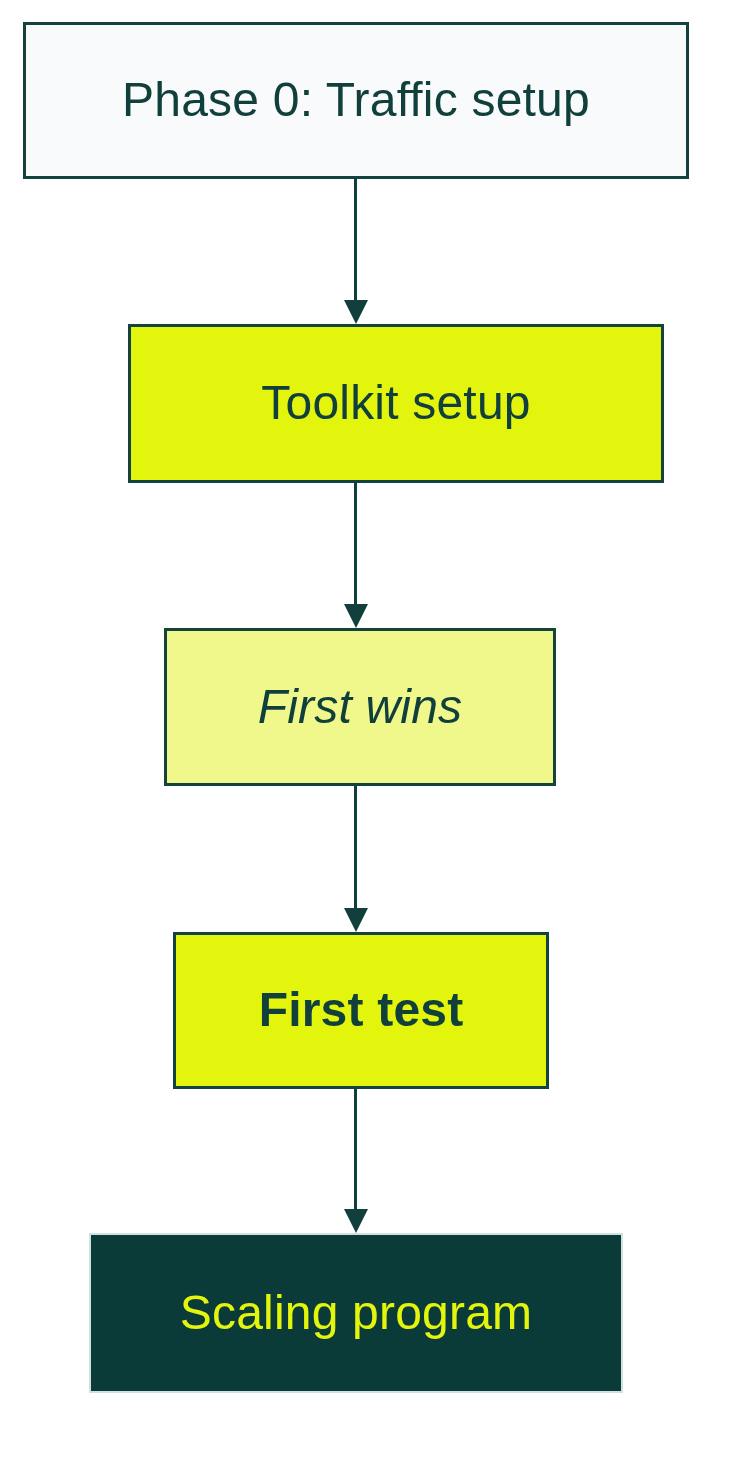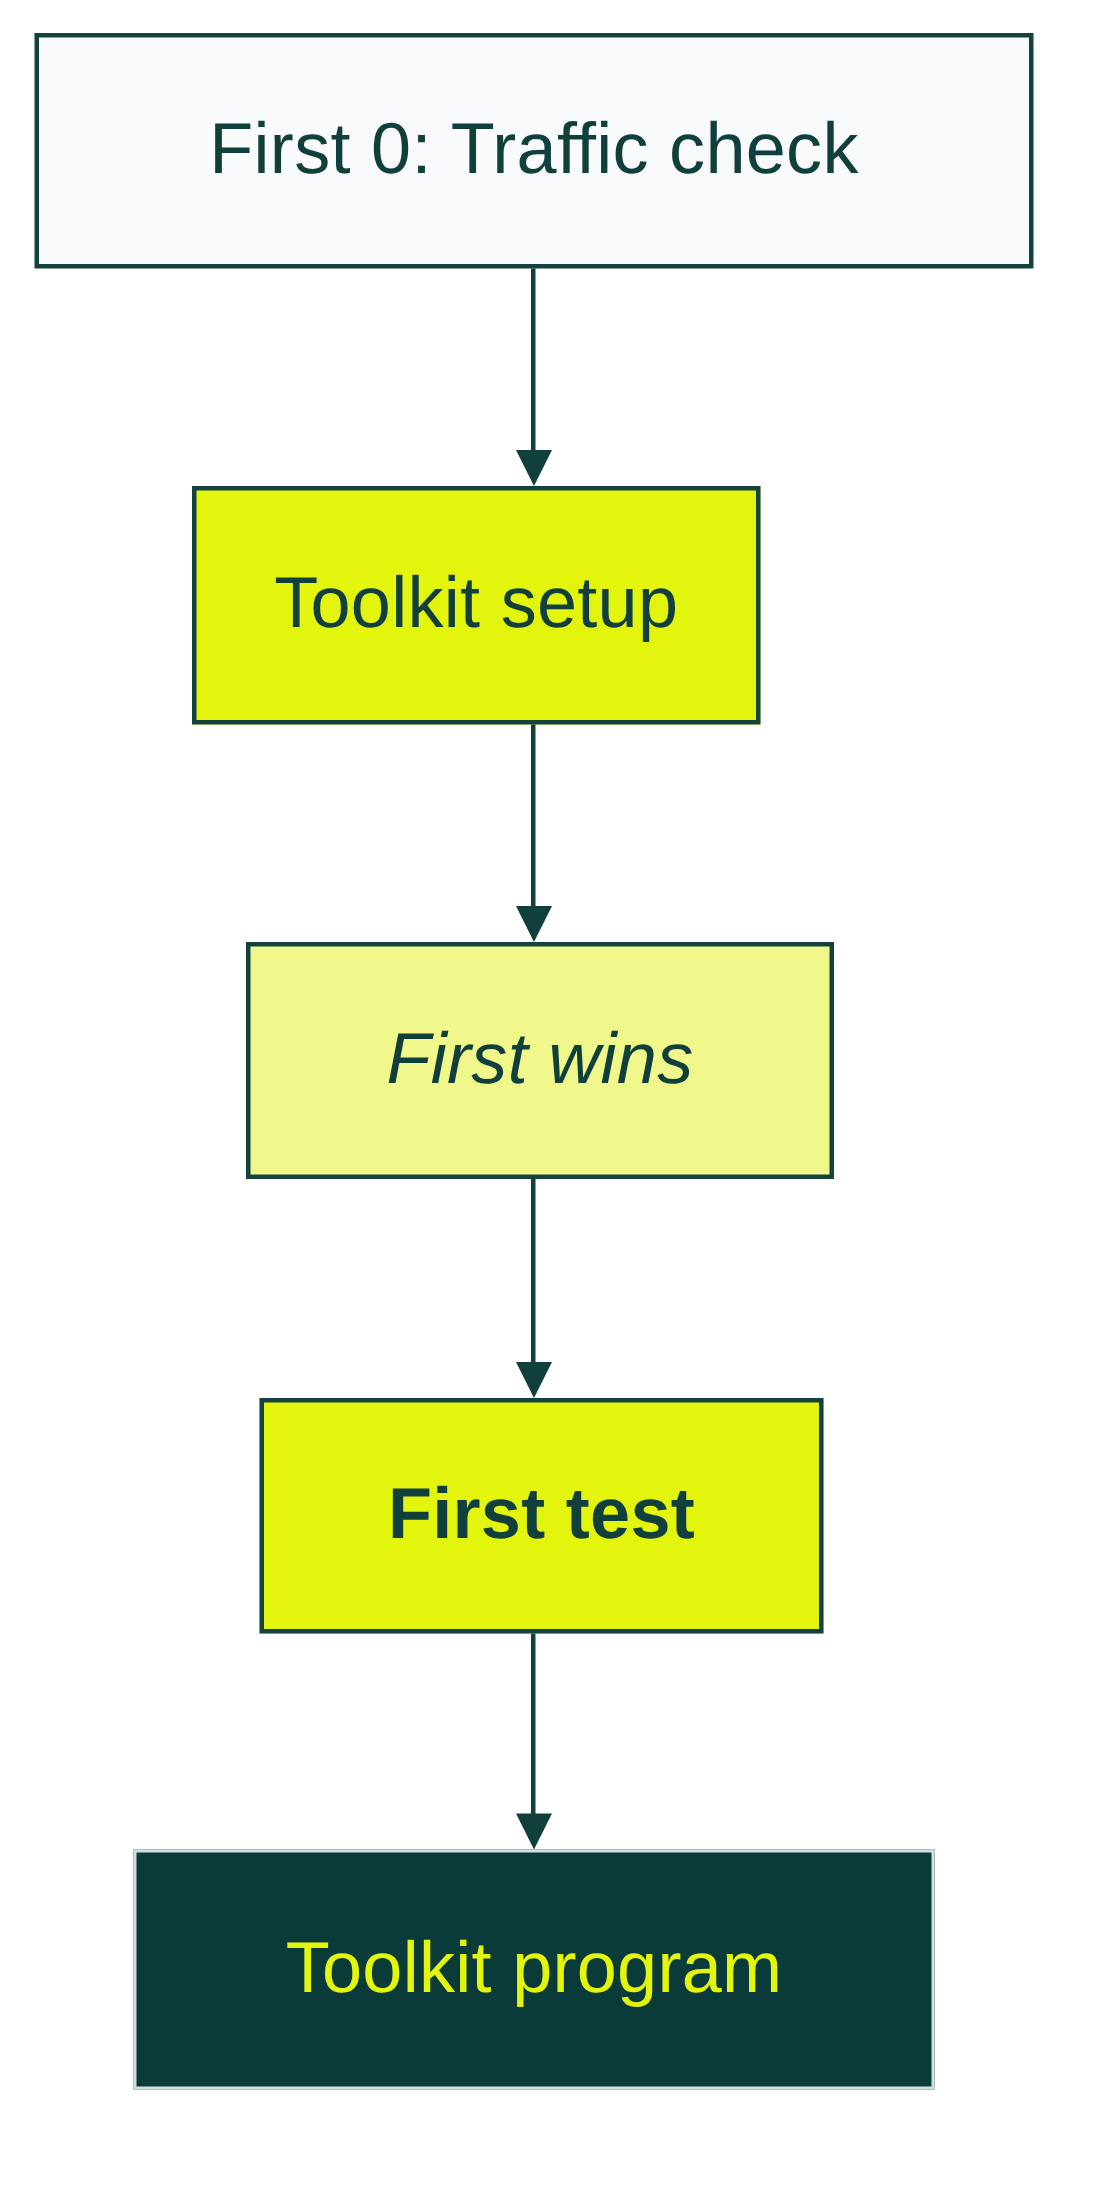--- a/index.html
+++ b/index.html
@@ -20,21 +20,21 @@
     text-align: center;
     font-size: 48px;
     line-height: 1.1;
     letter-spacing: 0.2px;
     border-style: solid;
   }
   .node-label { display: block; }
   
   .node-phase0  { left: 23px;  top: 22px;   width: 666px; height: 157px;
                   background: #f8fafb; border-width: 3px; border-color: #14423e; color: #11403c; }
-  .node-toolkit { left: 128px; top: 324px;  width: 379px; height: 159px;
+  .node-toolkit { left: 128px; top: 324px;  width: 536px; height: 159px;
                   background: #e3f50d; border-width: 3px; border-color: #14423e; color: #11403c; }
   .node-wins    { left: 164px; top: 628px;  width: 392px; height: 158px;
                   background: #f0f88c; border-width: 3px; border-color: #14423e; color: #11403c; }
   .node-test    { left: 173px; top: 932px;  width: 376px; height: 157px;
                   background: #e3f50d; border-width: 3px; border-color: #14423e; color: #11403c; font-weight: bold; }
   .node-scaling { left: 89px;  top: 1233px; width: 534px; height: 160px;
                   background: #0a3b38; border-width: 2px; border-color: #cfe2e0; color: #e3f50d; }
 
   .edge-line {
     position: absolute;
@@ -58,21 +58,21 @@
   .edge3-head { top: 908px; }
   .edge4-line { top: 1089px; height: 122px; }
   .edge4-head { top: 1209px; }
 </style>
 </head>
 <body>
 
 <div class="canvas">
 
   <div class="node node-phase0" data-style-bind="background-color:diagram.nodes.0.fill;border-color:diagram.nodes.0.border;color:diagram.nodes.0.text_color" style="background-color: rgb(248, 250, 251); border-color: rgb(20, 66, 62); color: rgb(17, 64, 60);">
-    <span class="node-label">First 0: Traffic check</span>
+    <span class="node-label">Phase 0: Traffic setup</span>
   </div>
 
   <div class="edge-line edge1-line" data-style-bind="background-color:diagram.arrow_color" style="background-color: rgb(17, 64, 60);"></div>
   <div class="edge-head edge1-head" data-style-bind="border-top-color:diagram.arrow_color" style="border-top-color: rgb(17, 64, 60);"></div>
 
   <div class="node node-toolkit" data-style-bind="background-color:diagram.nodes.1.fill;border-color:diagram.nodes.1.border;color:diagram.nodes.1.text_color" style="background-color: rgb(227, 245, 13); border-color: rgb(20, 66, 62); color: rgb(17, 64, 60);">
     <span class="node-label">Toolkit setup</span>
   </div>
 
   <div class="edge-line edge2-line" data-style-bind="background-color:diagram.arrow_color" style="background-color: rgb(17, 64, 60);"></div>
@@ -86,16 +86,16 @@
   <div class="edge-head edge3-head" data-style-bind="border-top-color:diagram.arrow_color" style="border-top-color: rgb(17, 64, 60);"></div>
 
   <div class="node node-test" data-style-bind="background-color:diagram.nodes.3.fill;border-color:diagram.nodes.3.border;color:diagram.nodes.3.text_color" style="background-color: rgb(227, 245, 13); border-color: rgb(20, 66, 62); color: rgb(17, 64, 60);">
     <span class="node-label">First test</span>
   </div>
 
   <div class="edge-line edge4-line" data-style-bind="background-color:diagram.arrow_color" style="background-color: rgb(17, 64, 60);"></div>
   <div class="edge-head edge4-head" data-style-bind="border-top-color:diagram.arrow_color" style="border-top-color: rgb(17, 64, 60);"></div>
 
   <div class="node node-scaling" data-style-bind="background-color:diagram.nodes.4.fill;border-color:diagram.nodes.4.border;color:diagram.nodes.4.text_color" style="background-color: rgb(10, 59, 56); border-color: rgb(207, 226, 224); color: rgb(227, 245, 13);">
-    <span class="node-label">Toolkit program</span>
+    <span class="node-label">Scaling program</span>
   </div>
 
 </div>
 
 </body></html>

